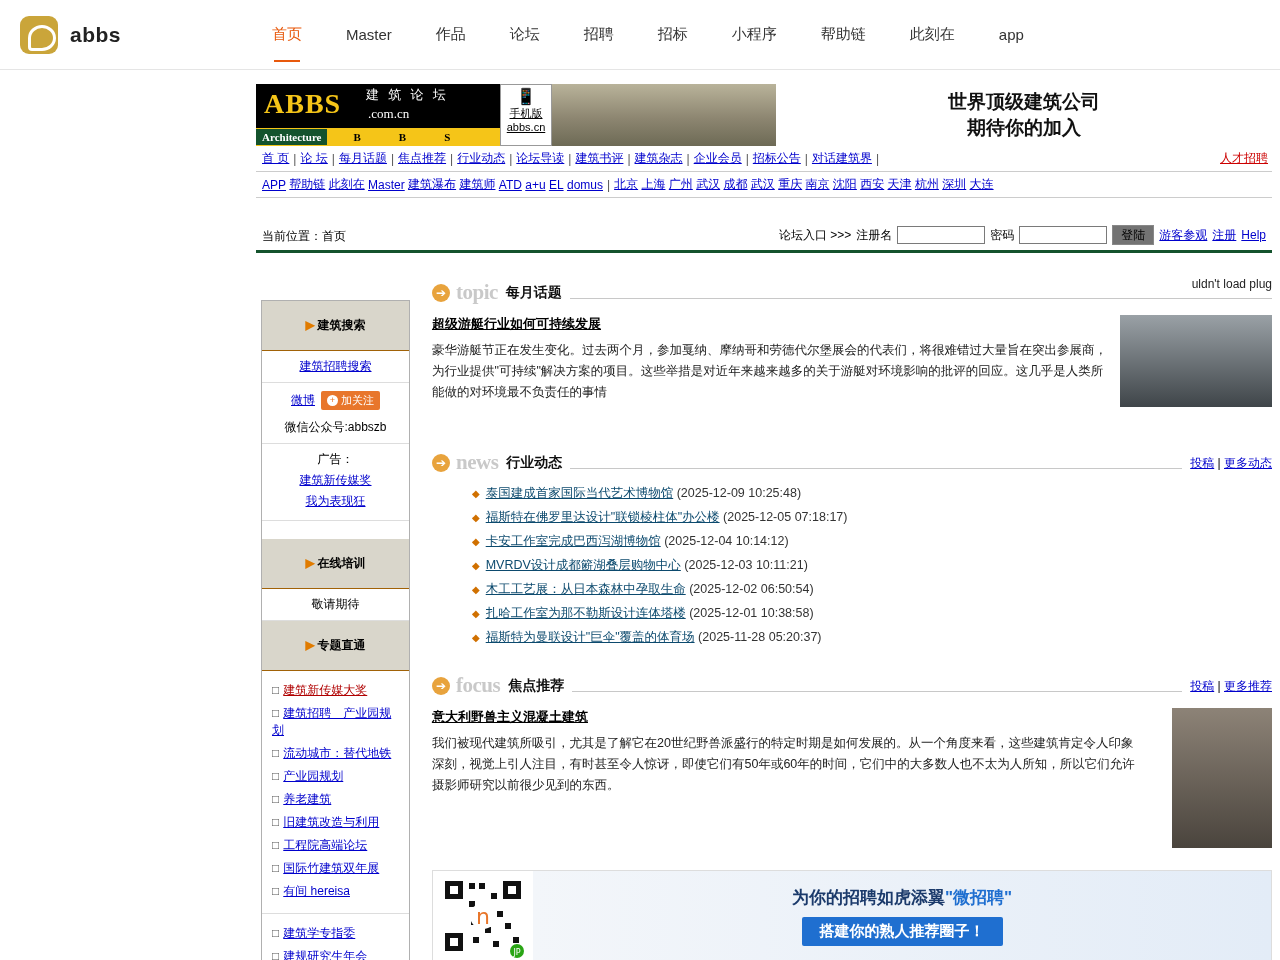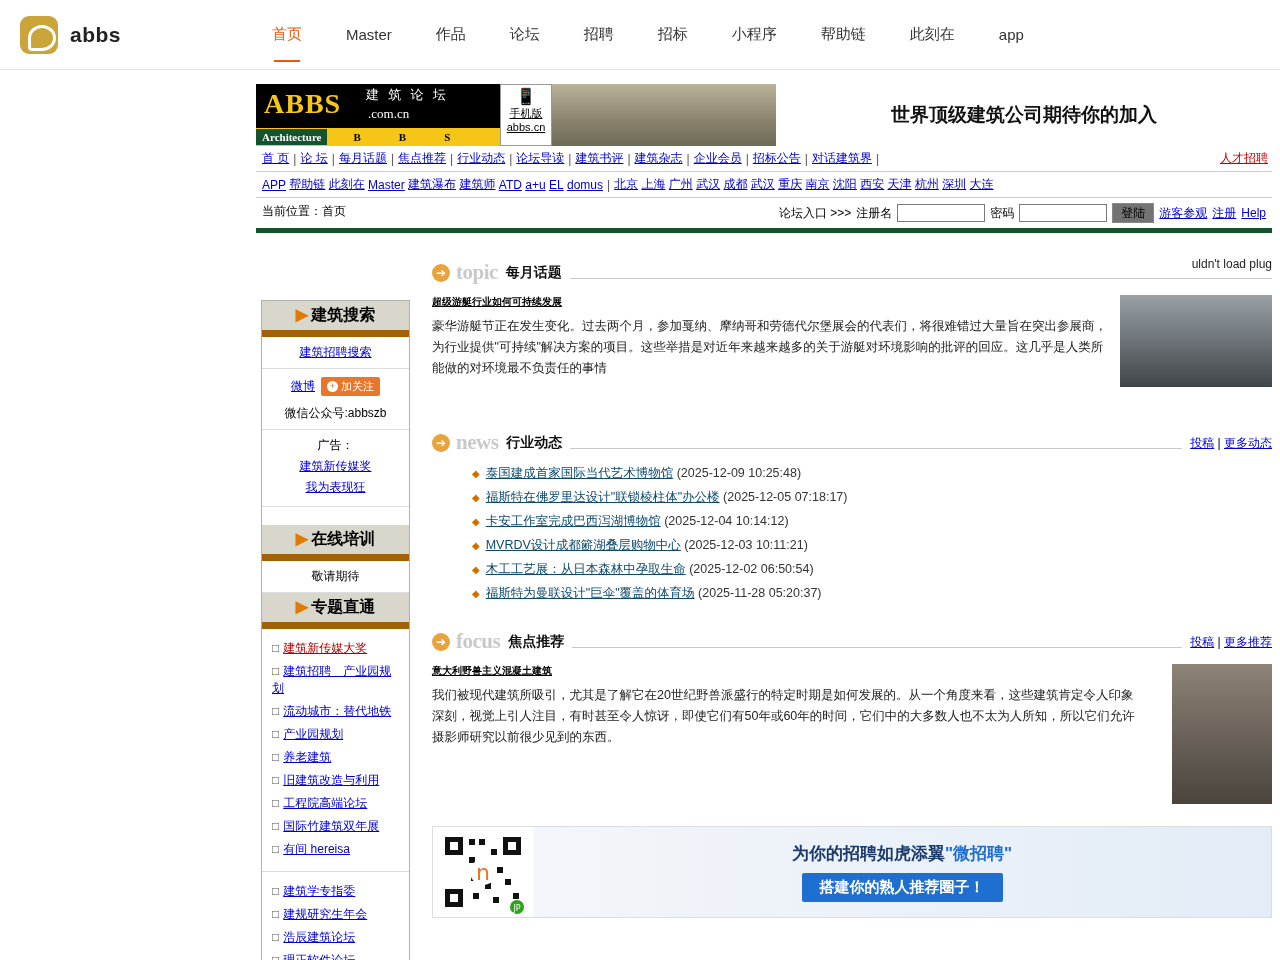--- a/index.html
+++ b/index.html
@@ -59,56 +59,56 @@
   #mobile-box {
     width:52px; height:62px; background:#fff; border:1px solid #999; text-align:center;
     font-size:11px; line-height:1.25; padding-top:2px;
   }
   #mobile-box .phone { font-size:16px; }
   #mobile-box .u { text-decoration:underline; display:block; }
   #banner-photo { width:224px; height:62px; background:
      linear-gradient(#b9b39a,#8d8671 55%, #6d6a55); }
   #banner-right {
     flex:1; height:62px; background:#fff; color:#111; display:flex;
-    flex-direction:row; justify-content:center; align-items:center;
+    flex-direction:column; justify-content:center; align-items:center;
     font-size:19px; font-weight:bold; line-height:1.35;
   }
 
   
   .linkrow {
     border-bottom:1px solid #ccc; padding:4px 4px 4px 6px; font-size:12px;
     display:flex; flex-wrap:wrap; align-items:center;
   }
   .linkrow .sep { margin:0 4px; color:#555; }
   .linkrow .spacer { flex:1; }
   .hot { color:#cc0000; }
 
   
   #posrow {
-    display:flex; align-items:flex-start; border-bottom:5px solid #14532d;
-    padding:5px 6px; font-size:12px;
+    display:flex; align-items:flex-end; border-bottom:3px solid #14532d;
+    padding:5px 6px; font-size:12px;margin-top:22px;
   }
   #posrow .left { width:240px; }
   #posrow .right { flex:1; display:flex; justify-content:flex-end; align-items:center; gap:5px; }
   #posrow input[type=text], #posrow input[type=password] {
     width:88px; height:18px; border:1px solid #7a7a7a; font-size:12px;
   }
   #posrow button {
     height:20px; padding:0 8px; font-size:12px; border:1px solid #888; background:#737373;
     cursor:pointer;
   }
 
   
   #sidebar {
     position:absolute; left:261px; top:216px; width:149px;
     border:1px solid #b0b0b0; background:#fff;
   }
   .side-head {
-    background:#d9d6cb; border-bottom:7px solid #a16207; padding:4px 0;
-    font-size:16px; font-weight:bold; text-align:center;
+    background:#d9d6cb; border-bottom:1px solid #a16207; padding:16px 0;
+    font-size:12px; font-weight:bold; text-align:center;
   }
   .side-head .tri { color:#e07b00; margin-right:3px; }
   .side-cell { padding:7px 6px; text-align:center; border-bottom:1px solid #ddd; }
   .side-cell.noline { border-bottom:none; }
   .side-list { padding:8px 6px 10px 8px; }
   .side-list div { padding:3px 0 3px 2px; font-size:12px; }
   .side-list .box { color:#555; margin-right:4px; }
   .redlink { color:#b00000; }
   .side-weibo { display:flex; align-items:center; justify-content:center; gap:6px; padding:8px 0 2px;}
   .follow-btn {
@@ -128,21 +128,21 @@
   .sec-en {
     font-size:21px; font-weight:bold; color:#c9c9c9; font-family:"Liberation Serif", serif;
     margin-right:8px; letter-spacing:-0.5px;
   }
   .sec-cn { font-size:14px; font-weight:bold; color:#111; margin-bottom:3px; }
   .sec-line { flex:1; border-bottom:1px solid #c8c8c8; margin:0 0 6px 8px; height:1px; }
   .sec-right { font-size:12px; margin-bottom:3px; padding-left:8px; white-space:nowrap; }
 
   .topic-wrap { display:flex; gap:12px; margin-top:10px; }
   .topic-text { flex:1; }
-  .topic-title { font-size:10px; font-weight:bold; margin-bottom:7px; }
+  .topic-title { font-size:13px; font-weight:bold; margin-bottom:7px; }
   .topic-title a { color:#000; }
   .topic-body { font-size:12.5px; line-height:21px; color:#222; }
   .topic-img { width:152px; height:92px; background:linear-gradient(#9aa1a6,#3f4549); }
   .plugin-msg { position:absolute; right:0; top:6px; font-size:12px; color:#222; }
 
   .newslist { margin-top:10px; }
   .newslist li { list-style:none; margin:0 0 7px 0; font-size:12.5px; }
   .newslist .d { color:#d07000; margin-right:6px; font-size:10px; }
   .newslist a { color:#0c4a6e; }
   .newslist .date { color:#333; }
@@ -310,20 +310,21 @@
           <a href="#">更多动态</a>
         </div>
       </div>
 
       <ul class="newslist">
         <li><span class="d">◆</span><a href="#">泰国建成首家国际当代艺术博物馆</a> <span class="date">(2025-12-09 10:25:48)</span></li>
         <li><span class="d">◆</span><a href="#">福斯特在佛罗里达设计"联锁棱柱体"办公楼</a> <span class="date">(2025-12-05 07:18:17)</span></li>
         <li><span class="d">◆</span><a href="#">卡安工作室完成巴西泻湖博物馆</a> <span class="date">(2025-12-04 10:14:12)</span></li>
         <li><span class="d">◆</span><a href="#">MVRDV设计成都簖湖叠层购物中心</a> <span class="date">(2025-12-03 10:11:21)</span></li>
         <li><span class="d">◆</span><a href="#">木工工艺展：从日本森林中孕取生命</a> <span class="date">(2025-12-02 06:50:54)</span></li>
+        <li><span class="d">◆</span><a href="#">扎哈工作室为那不勒斯设计连体塔楼</a> <span class="date">(2025-12-01 10:38:58)</span></li>
         <li><span class="d">◆</span><a href="#">福斯特为曼联设计"巨伞"覆盖的体育场</a> <span class="date">(2025-11-28 05:20:37)</span></li>
       </ul>
 
       <div class="sec-head" style="margin-top:18px;">
         <div class="sec-icon">➔</div>
         <div class="sec-en">focus</div>
         <div class="sec-cn">焦点推荐</div>
         <div class="sec-line"></div>
         <div class="sec-right">
           <a href="#">投稿</a> |

